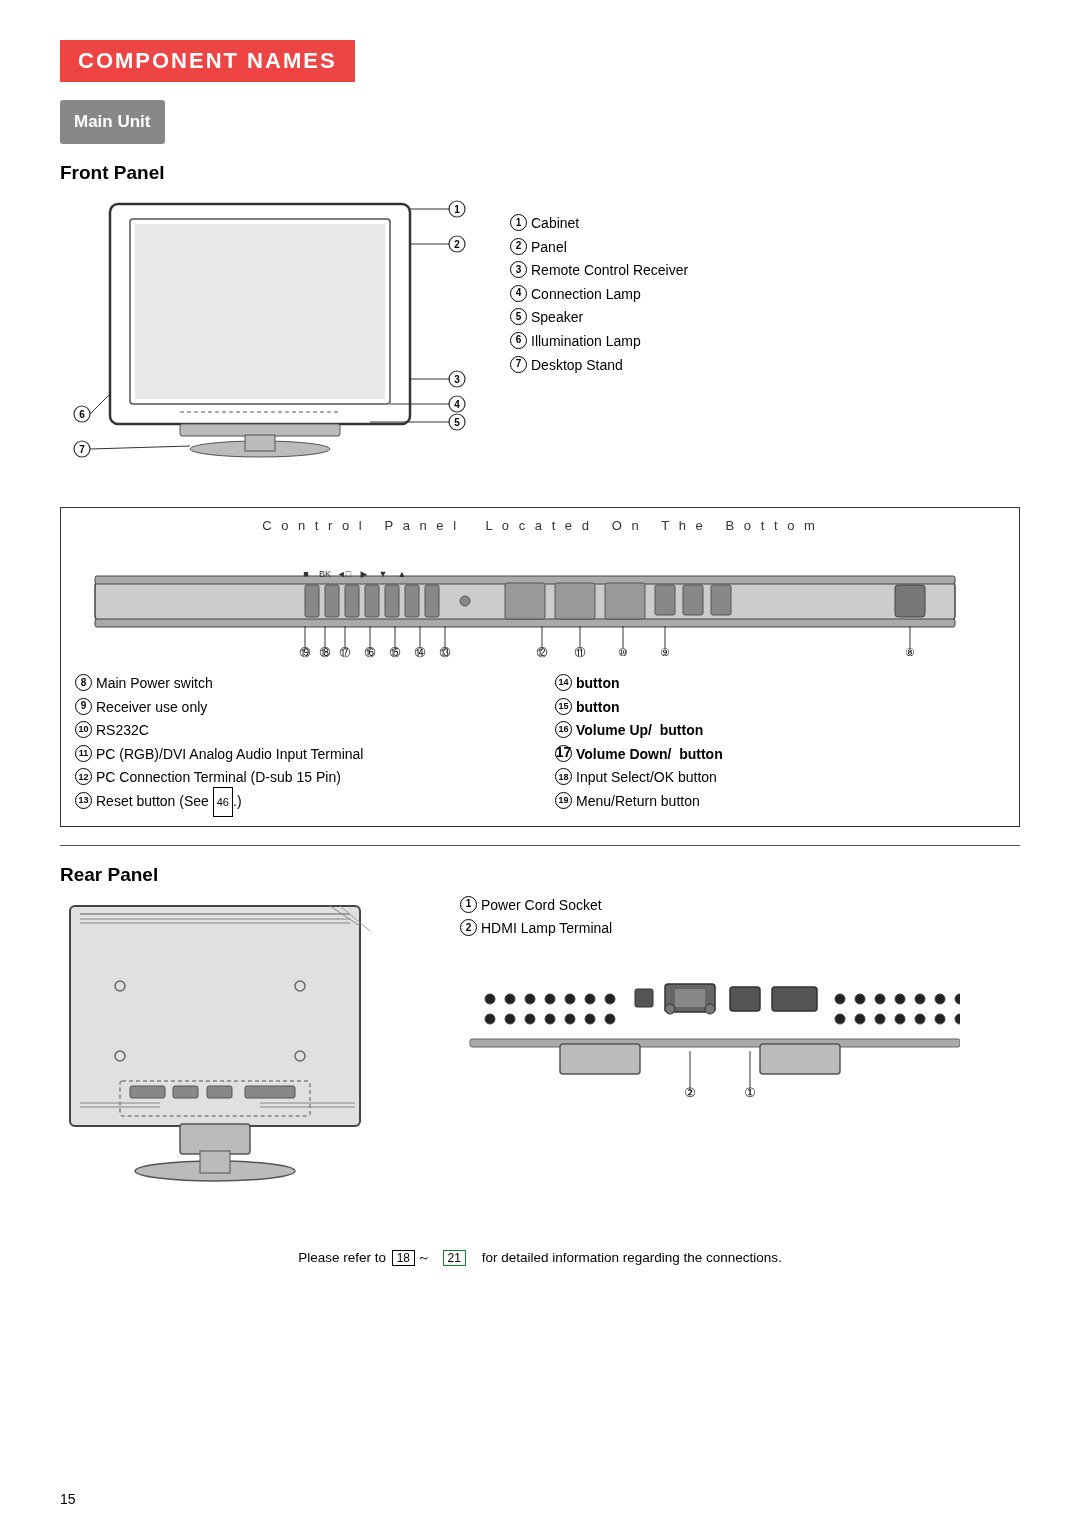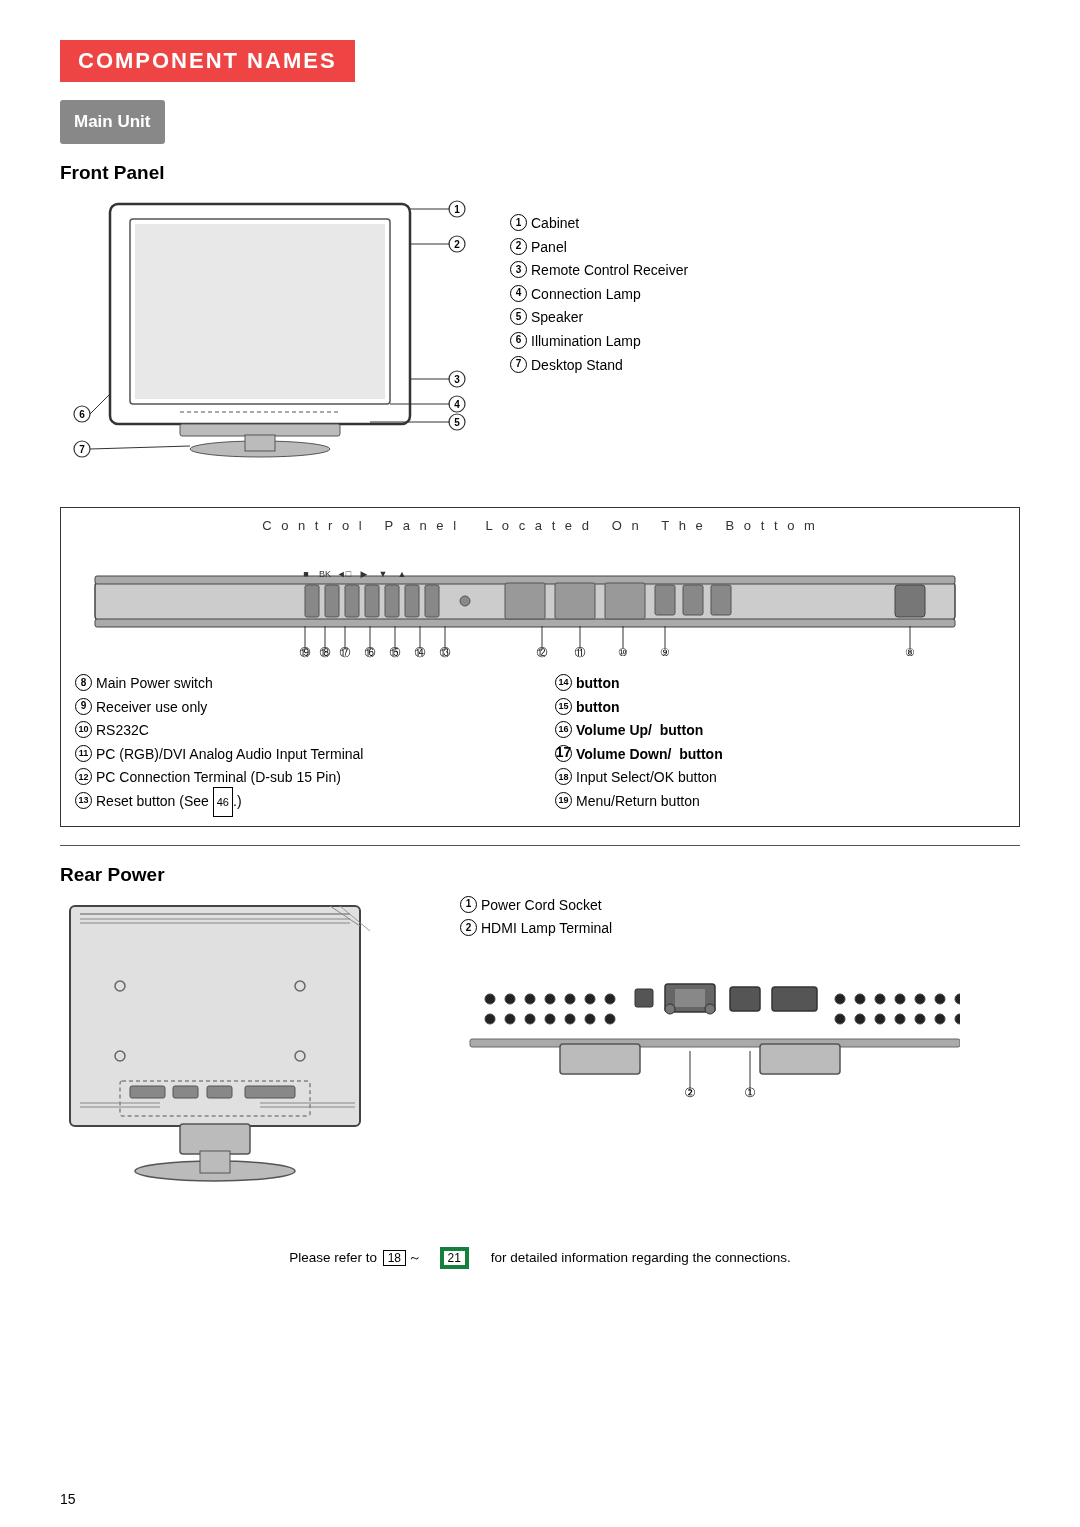--- a/index.html
+++ b/index.html
@@ -353,21 +353,21 @@
         </div>
       </div>
     </div>
   </div>
 </div>
 
 <hr class="divider">
 
 
 <div class="rear-panel-section">
-  <div class="section-title">Rear Power</div>
+  <div class="section-title">Rear Panel</div>
 
   <div class="rear-panel-diagram">
 
     <div class="rear-monitor-svg">
       <svg width="380" height="320" viewBox="0 0 380 320">
 
         <rect x="10" y="10" width="290" height="220" rx="5" fill="#e0e0e0" stroke="#444" stroke-width="2"></rect>
 
         <line x1="20" y1="18" x2="290" y2="18" stroke="#888" stroke-width="1.5"></line>
         <line x1="20" y1="23" x2="290" y2="23" stroke="#888" stroke-width="1"></line>
@@ -473,20 +473,20 @@
         <line x1="230" y1="142" x2="230" y2="102" stroke="#333" stroke-width="1"></line>
         <line x1="290" y1="142" x2="290" y2="102" stroke="#333" stroke-width="1"></line>
       </svg>
     </div>
   </div>
 </div>
 
 
 <div class="page-footer">
   <span>
-    Please refer to <span style="border:1px solid #000; padding:0 4px; font-size:12px; margin:0 2px;">18</span>～<span style="border:4px solid #15803d; padding:0 4px; font-size:12px; margin:0 18px;">21</span> for detailed information regarding the connections.
+    Please refer to <span style="border:1px solid #000; padding:0 4px; font-size:12px; margin:0 2px;">18</span>～<span style="border:1px solid #15803d; padding:0 4px; font-size:12px; margin:0 12px;">21</span> for detailed information regarding the connections.
   </span>
 </div>
 
 <div class="page-number">15</div>
 
 
 
 
 </body></html>

